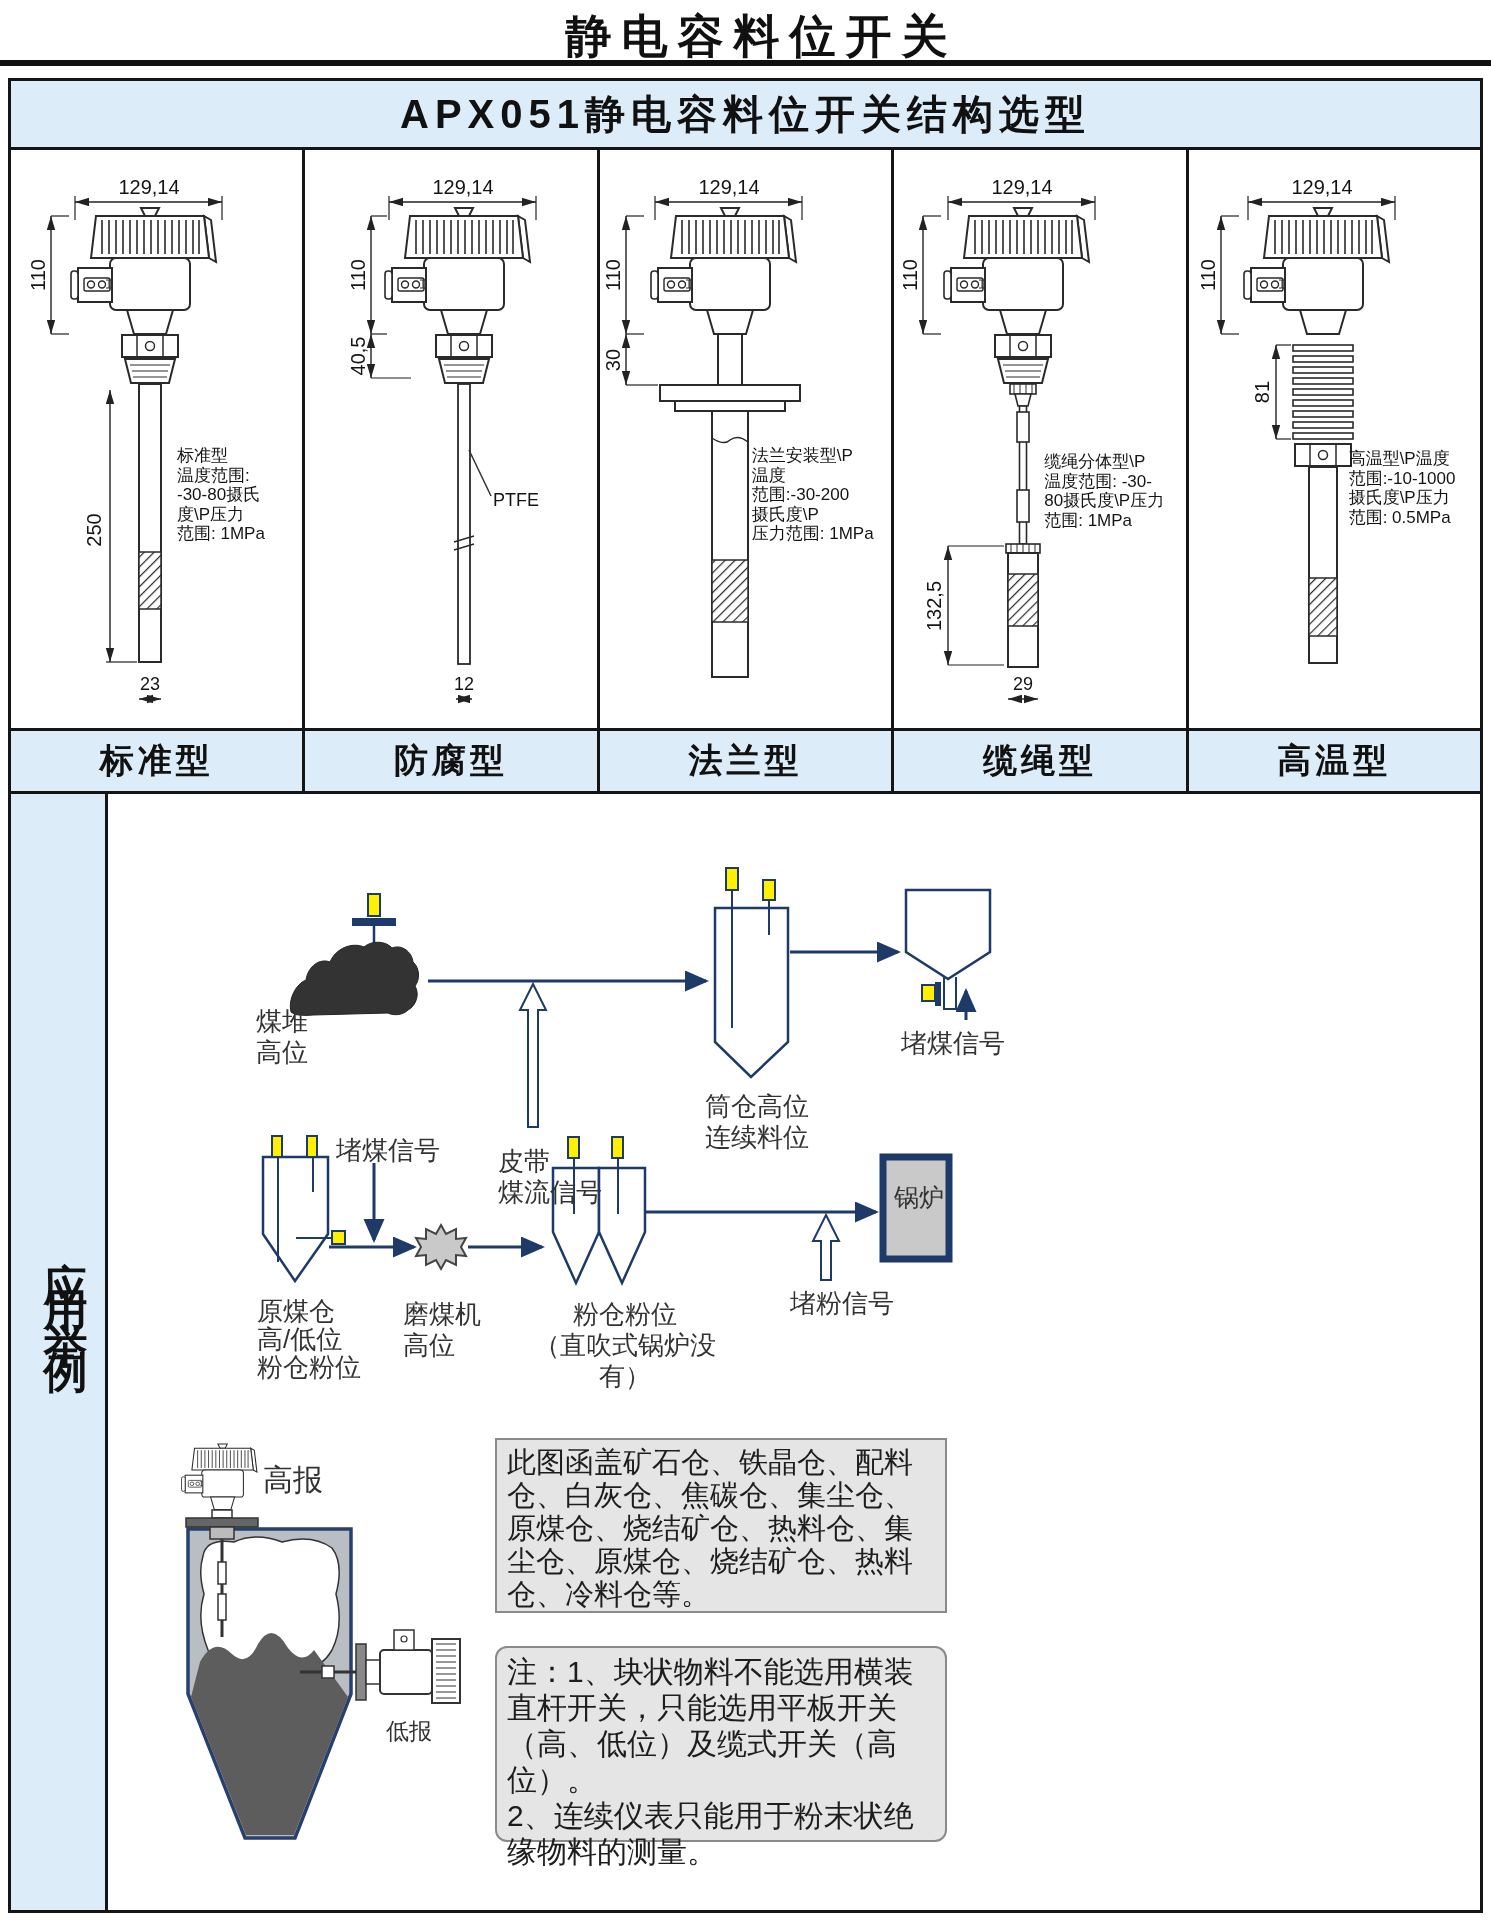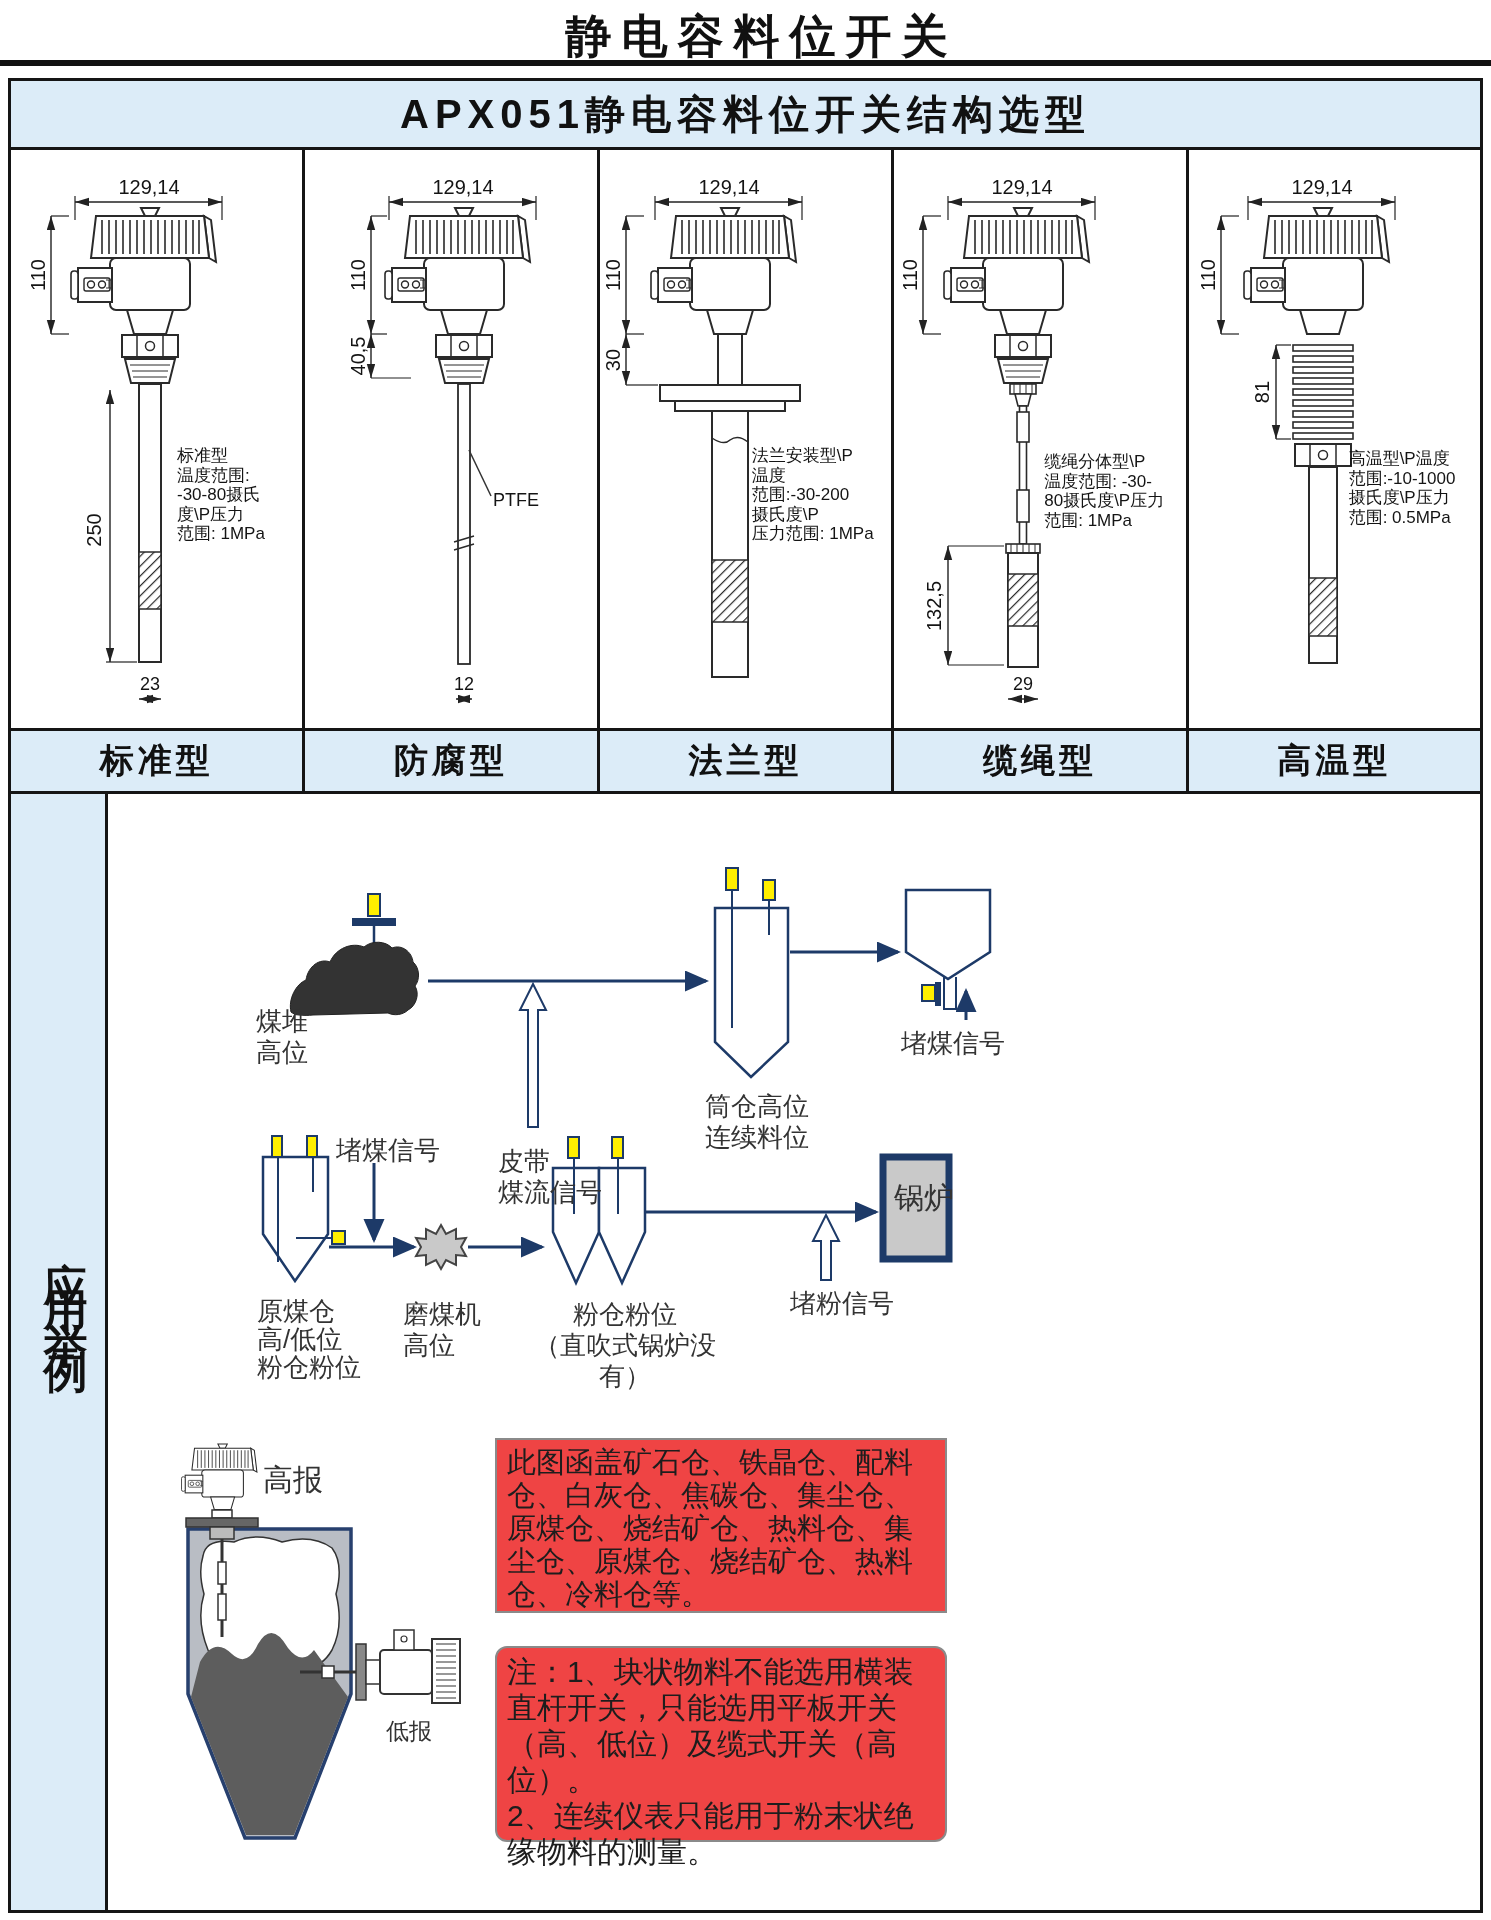--- a/index.html
+++ b/index.html
@@ -22,21 +22,21 @@
     font-size:34px;font-weight:bold;letter-spacing:4px;color:#111;}
   .type-cell:last-child{border-right:none;}
   #app-row{flex:1 1 auto;display:flex;background:#fff;}
   #app-sidebar{flex:0 0 94px;border-right:3px solid #151515;background:#dcecf8;position:relative;}
   #app-sidebar .vtext{position:absolute;top:432px;left:0;width:100%;text-align:center;
     font-size:44px;font-weight:bold;line-height:78px;color:#111;
     writing-mode:vertical-rl;text-orientation:upright;letter-spacing:30px;left:50%;transform:translateX(-50%);}
   #app-content{flex:1 1 auto;position:relative;}
   #flow-svg{position:absolute;top:0;left:0;}
   .flabel{position:absolute;font-size:26px;line-height:31px;color:#333;white-space:pre-line;}
-  .note-box{position:absolute;width:452px;background:#ef4444;border:2px solid #8a8a8a;
+  .note-box{position:absolute;width:452px;background:#e5e5e5;border:2px solid #8a8a8a;
     box-sizing:border-box;color:#1d1d1d;white-space:pre-line;}
   #note-coverage{left:387px;top:644px;height:175px;font-size:29px;line-height:33px;padding:6px 10px;}
   #note-restrictions{left:387px;top:852px;height:196px;font-size:30px;line-height:36px;padding:6px 10px;border-radius:12px;}
   svg text{font-family:"Liberation Sans", sans-serif;fill:#141414;}
 </style>
 </head>
 <body>
 
 <svg width="0" height="0" style="position:absolute" aria-hidden="true">
   <defs>
@@ -404,21 +404,21 @@
 连续料位</div>
         <div class="flabel" style="left:793px;top:234px">堵煤信号</div>
         <div class="flabel" style="left:149px;top:503px;line-height:28px">原煤仓
 高/低位
 粉仓粉位</div>
         <div class="flabel" style="left:228px;top:341px">堵煤信号</div>
         <div class="flabel" style="left:295px;top:505px">磨煤机
 高位</div>
         <div class="flabel" style="left:411px;top:505px;width:212px;text-align:center">粉仓粉位
 （直吹式锅炉没有）</div>
-        <div class="flabel" style="left:786px;top:388px;font-size:30px">锅炉</div>
+        <div class="flabel" style="left:786px;top:388px;font-size:25px">锅炉</div>
         <div class="flabel" style="left:682px;top:494px">堵粉信号</div>
         <div class="flabel" style="left:155px;top:670px;font-size:30px">高报</div>
         <div class="flabel" style="left:278px;top:922px;font-size:23px">低报</div>
 
         <div class="note-box" id="note-coverage">此图函盖矿石仓、铁晶仓、配料仓、白灰仓、焦碳仓、集尘仓、原煤仓、烧结矿仓、热料仓、集尘仓、原煤仓、烧结矿仓、热料仓、冷料仓等。</div>
         <div class="note-box" id="note-restrictions">注：1、块状物料不能选用横装直杆开关，只能选用平板开关（高、低位）及缆式开关（高位）。
 2、连续仪表只能用于粉末状绝缘物料的测量。</div>
       </div>
     </div>
   </div>

